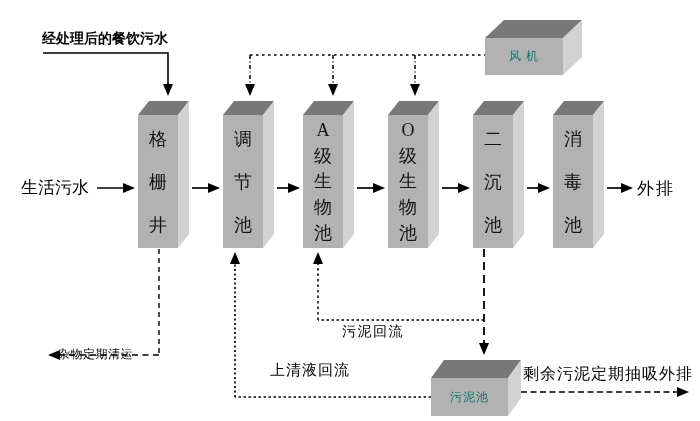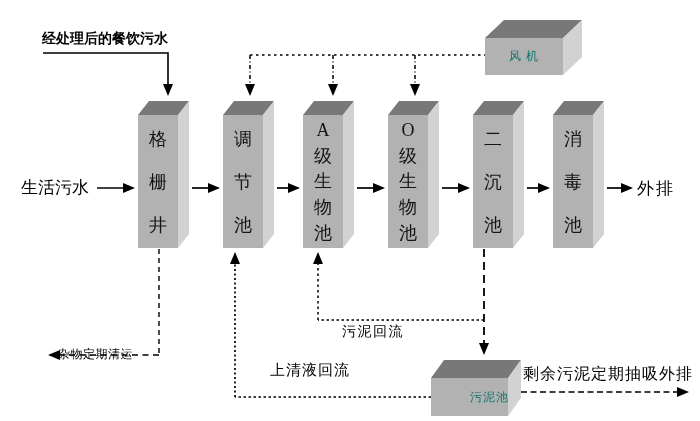--- a/index.html
+++ b/index.html
@@ -143,21 +143,21 @@
       <span class="vchar">沉</span>
       <span class="vchar">池</span>
     </div>
   <div class="tank-label" style="left:553px;">
       <span class="vchar">消</span>
       <span class="vchar">毒</span>
       <span class="vchar">池</span>
     </div>
 
   <div class="box-caption" style="left:485px;top:38px;width:78px;height:37px;">风 机</div>
-  <div class="box-caption" style="left:431px;top:378px;width:77px;height:38px;padding-left:20px;">污泥池</div>
+  <div class="box-caption" style="left:431px;top:378px;width:77px;height:38px;">污泥池</div>
 
   <div class="lbl" style="left:58px;top:348px;font-size:12px;letter-spacing:0.5px;">杂物定期清运</div>
 
   <div class="lbl" style="left:342px;top:296px;font-size:14px;letter-spacing:1.5px;margin-top:28px;">污泥回流</div>
 
   <div class="lbl" style="left:523px;top:365px;font-size:16px;letter-spacing:1px;">剩余污泥定期抽吸外排</div>
 
   <div class="lbl" style="left:270px;top:362px;font-size:15px;letter-spacing:1px;">上清液回流</div>
 
 </div>

